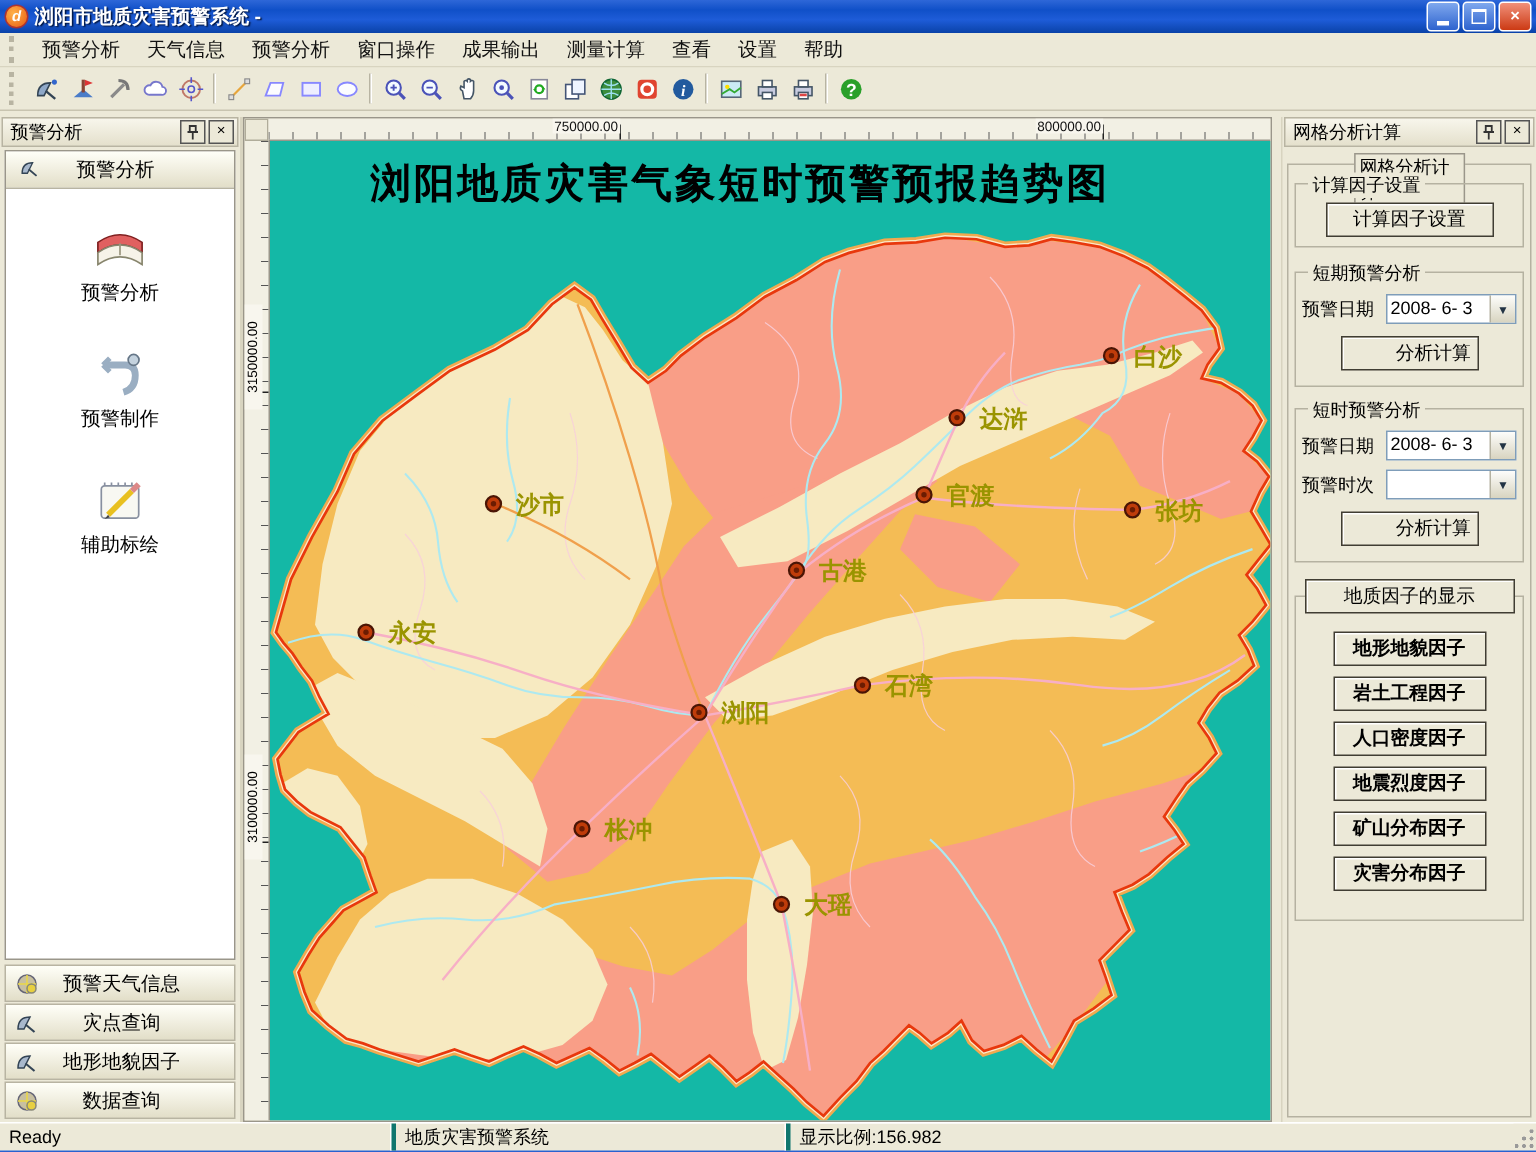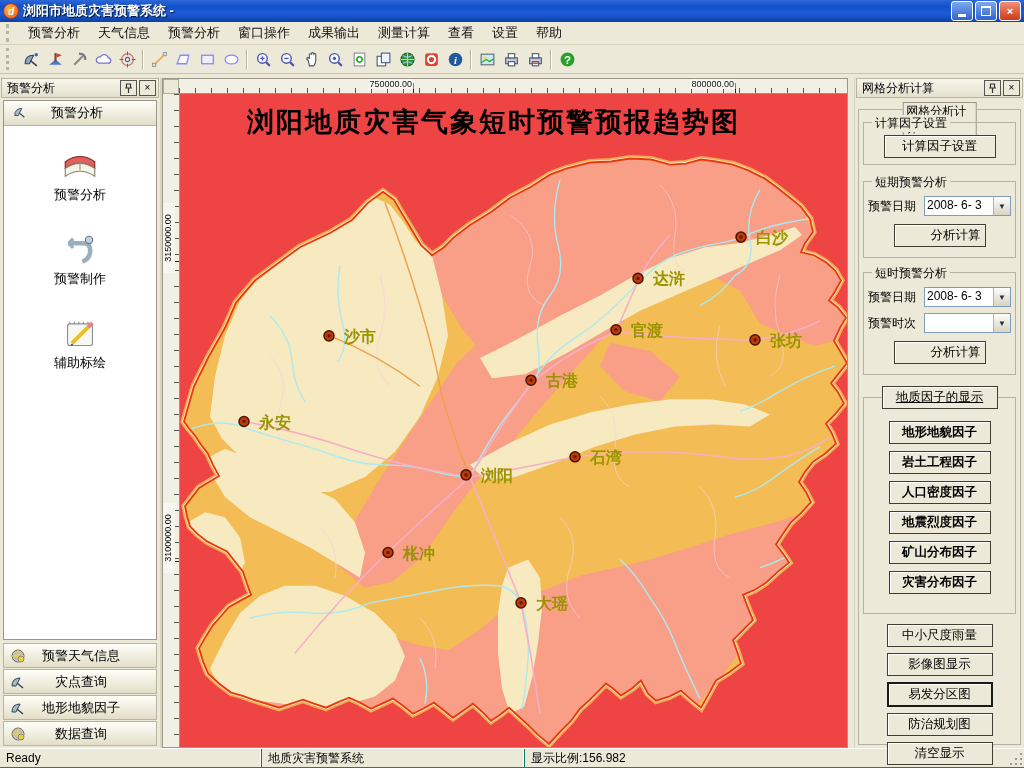--- a/index.html
+++ b/index.html
@@ -53,42 +53,42 @@
   .flabel{font-size:12px;width:56px;}
   .combo{flex:1;height:18px;border:1px solid #7F9DB9;background:#fff;display:flex;}
   .combo .cval{flex:1;font-size:12px;padding:1px 2px;white-space:nowrap;overflow:hidden;}
   .combo .carrow{width:16px;background:linear-gradient(#FDFDFB,#D8D4C0);border-left:1px solid #B5B2A1;display:flex;align-items:center;justify-content:center;font-size:8px;color:#234;}
   .g1{margin-top:6px;padding:10px 0 4px;}
   .g1 .xpbtn{display:block;margin:2px auto;width:112px;}
   .g2{margin-top:16px;padding:8px 0 8px;}
   .g2 .xpbtn,.g3 .xpbtn{display:block;margin:8px auto 2px;width:92px;padding-left:32px;}
   .g3{margin-top:14px;padding:8px 0 8px;}
   .dg{margin-top:22px;border:1px solid #B5B2A1;position:relative;padding:16px 0 12px;}
-  .dg-top{position:absolute;top:-12px;left:50%;transform:translateX(-50%);width:116px;text-decoration:underline;}
+  .dg-top{position:absolute;top:-12px;left:50%;transform:translateX(-50%);width:140px;}
   .dg .xpbtn.factor{display:block;margin:7px auto;width:102px;font-weight:bold;}
   .standalone{display:block;margin:6px auto;width:106px;}
   .thickbtn{border:2px solid #1A1A1A;}
   
   .center{flex:1;display:flex;flex-direction:column;margin:0 6px 0 0;border:1px solid #9A968A;background:#ECE9D8;overflow:hidden;}
   .ruler-row{display:flex;height:15px;}
   .corner{width:16px;height:15px;border:1px solid #B0AC9A;box-sizing:border-box;background:#ECE9D8;}
   .hruler{flex:1;position:relative;background-color:#F2F0E4;border-bottom:1px solid #9A968A;background-image:linear-gradient(90deg,#555 0 1px,transparent 1px);background-size:16px 5px;background-repeat:repeat-x;background-position:left bottom;}
   .hmajor{position:absolute;bottom:0;width:1px;height:10px;background:#222;}
   .hlab{position:absolute;top:0;font-size:9px;color:#111;transform:translateX(-100%);background:#F8F6EE;padding:0 1px;}
   .canvas-row{flex:1;display:flex;}
   .vruler{width:16px;position:relative;background-color:#F2F0E4;border-right:1px solid #9A968A;background-image:linear-gradient(#555 0 1px,transparent 1px);background-size:5px 16px;background-repeat:repeat-y;background-position:right top;}
   .vmajor{position:absolute;right:0;height:1px;width:10px;background:#222;}
   .vlab{position:absolute;width:70px;height:12px;left:-29px;font-size:9px;text-align:center;transform:rotate(-90deg);background:#F8F6EE;}
-  .map-canvas{flex:1;background:#ef4444;position:relative;}
+  .map-canvas{flex:1;background:#14b8a6;position:relative;}
   .map-title{position:absolute;top:10px;left:0;right:40px;text-align:center;font-family:"Liberation Serif","DejaVu Serif",serif;font-weight:bold;font-size:27px;letter-spacing:2px;color:#000;z-index:5;}
   .map-canvas svg.map{position:absolute;inset:0;width:100%;height:100%;}
   
   .statusbar{height:18px;background:#ECE9D8;border-top:1px solid #fff;display:flex;font-size:12px;align-items:center;}
   .sb{padding:0 6px;height:100%;display:flex;align-items:center;box-sizing:border-box;}
-  .sb+.sb{border-left:1px solid #0f766e;box-shadow:-1px 0 0 #fff;text-align:center;}
+  .sb+.sb{border-left:3px solid #0f766e;box-shadow:-1px 0 0 #fff;text-align:center;}
   .sb1{width:261px;}.sb2{width:263px;}.sb3{width:266px;}.sb4{flex:1;}
   .sizegrip{width:14px;height:14px;align-self:flex-end;background:
     radial-gradient(circle at 11px 11px,#999 1.2px,transparent 1.5px),
     radial-gradient(circle at 11px 6px,#999 1.2px,transparent 1.5px),
     radial-gradient(circle at 6px 11px,#999 1.2px,transparent 1.5px),
     radial-gradient(circle at 11px 1px,#999 1.2px,transparent 1.5px),
     radial-gradient(circle at 1px 11px,#999 1.2px,transparent 1.5px),
     radial-gradient(circle at 6px 6px,#999 1.2px,transparent 1.5px);}
   .bottom-strip{height:4px;background:linear-gradient(#2E67D8,#0A42A8);}
 </style>
@@ -568,27 +568,20 @@
         <div class="dg">
           <button class="xpbtn dg-top">地质因子的显示</button>
           <button class="xpbtn factor">地形地貌因子</button>
           <button class="xpbtn factor">岩土工程因子</button>
           <button class="xpbtn factor">人口密度因子</button>
           <button class="xpbtn factor">地震烈度因子</button>
           <button class="xpbtn factor">矿山分布因子</button>
           <button class="xpbtn factor">灾害分布因子</button>
         </div>
 
-        <div style="margin-top:10px">
-          <button class="xpbtn standalone">中小尺度雨量</button>
-          <button class="xpbtn standalone">影像图显示</button>
-          <button class="xpbtn standalone thickbtn">易发分区图</button>
-          <button class="xpbtn standalone">防治规划图</button>
-          <button class="xpbtn standalone">清空显示</button>
-        </div>
       </div>
     </div>
   </div>
 </div>
 
 <div class="statusbar">
   <div class="sb sb1">Ready</div>
   <div class="sb sb2">地质灾害预警系统</div>
   <div class="sb sb4">显示比例:156.982</div>
   <div class="sizegrip"></div>

